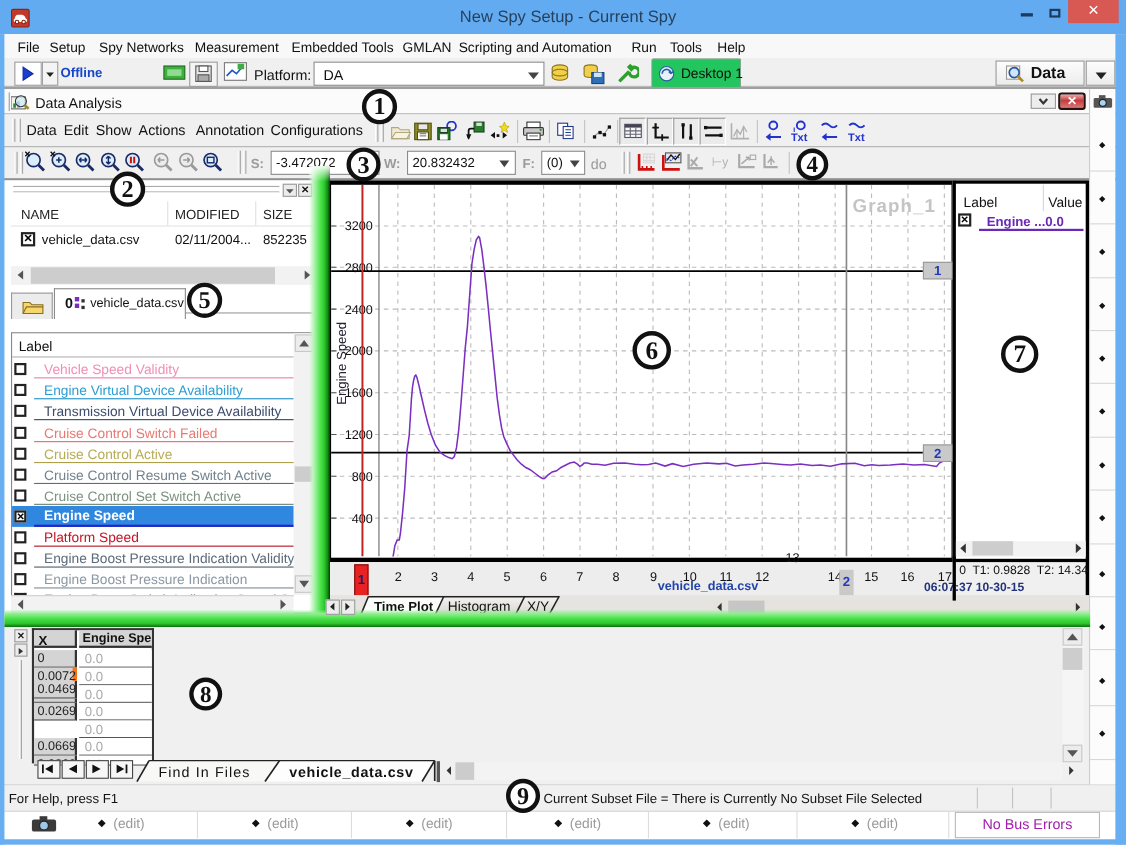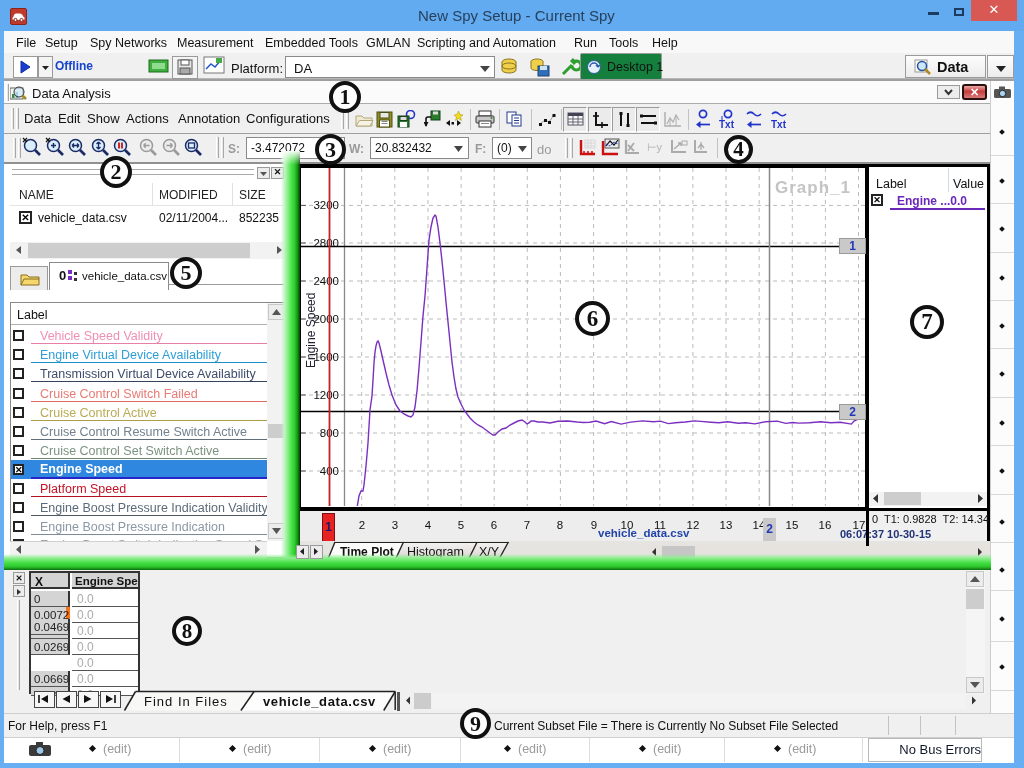--- a/index.html
+++ b/index.html
@@ -93,21 +93,21 @@
       <rect x="10" y="9" width="11" height="10" fill="#2f6fb8" stroke="#1c4273"></rect>
       <rect x="12" y="9" width="7" height="4" fill="#cfe2f4"></rect>
     </svg>
 </div>
 <div class="abs" style="left:559px;top:57px;width:22px;height:21px">
   <svg width="22" height="21">
       <path d="M4 17 L13 8 M13 8 a4.5 4.5 0 1 0 4 -4 l-2 2 -2 -2 2 -2" fill="none" stroke="#2e9e2e" stroke-width="3"></path>
     </svg>
 </div>
 
-<div class="abs" style="left:580px;top:53px;width:82px;height:26px;background:#15803d;border:1px solid #9a9a9a;border-bottom:none;border-radius:2px 2px 0 0">
+<div class="abs" style="left:592px;top:53px;width:82px;height:26px;background:#22c55e;border:1px solid #9a9a9a;border-bottom:none;border-radius:2px 2px 0 0">
   <svg class="abs" style="left:5px;top:5px" width="16" height="16">
       <circle cx="8" cy="8" r="6.5" fill="#e8f0fa" stroke="#2a5fa8"></circle>
       <path d="M4 8 a4 4 0 0 1 8 0 M12 8 l2 -2 M12 8 l-2 -2" stroke="#2a5fa8" fill="none" stroke-width="1.5"></path>
     </svg>
   <div class="abs" style="left:26px;top:6px;font-size:12.5px;color:#111;white-space:nowrap">Desktop 1</div>
 </div>
 
 <div class="btn3d" style="left:905px;top:55px;width:81px;height:23px;background:linear-gradient(#fdfdfd,#ececec)">
   <svg class="abs" style="left:8px;top:3px" width="18" height="17">
       <rect x="1" y="1" width="12" height="12" fill="#fffbe8" stroke="#999"></rect>
@@ -557,21 +557,21 @@
 <div class="abs" style="left:383px;top:519px;width:24px;text-align:center;font-size:11.5px;color:#111">3</div>
 <div class="abs" style="left:416px;top:519px;width:24px;text-align:center;font-size:11.5px;color:#111">4</div>
 <div class="abs" style="left:449px;top:519px;width:24px;text-align:center;font-size:11.5px;color:#111">5</div>
 <div class="abs" style="left:482px;top:519px;width:24px;text-align:center;font-size:11.5px;color:#111">6</div>
 <div class="abs" style="left:515px;top:519px;width:24px;text-align:center;font-size:11.5px;color:#111">7</div>
 <div class="abs" style="left:548px;top:519px;width:24px;text-align:center;font-size:11.5px;color:#111">8</div>
 <div class="abs" style="left:582px;top:519px;width:24px;text-align:center;font-size:11.5px;color:#111">9</div>
 <div class="abs" style="left:615px;top:519px;width:24px;text-align:center;font-size:11.5px;color:#111">10</div>
 <div class="abs" style="left:648px;top:519px;width:24px;text-align:center;font-size:11.5px;color:#111">11</div>
 <div class="abs" style="left:681px;top:519px;width:24px;text-align:center;font-size:11.5px;color:#111">12</div>
-<div class="abs" style="left:714px;top:519px;width:24px;text-align:center;font-size:11.5px;color:#111">13</div>
+<div class="abs" style="left:714px;top:502px;width:24px;font-size:11.5px;color:#111">13</div>
 <div class="abs" style="left:747px;top:519px;width:24px;text-align:center;font-size:11.5px;color:#111">14</div>
 <div class="abs" style="left:780px;top:519px;width:24px;text-align:center;font-size:11.5px;color:#111">15</div>
 <div class="abs" style="left:813px;top:519px;width:24px;text-align:center;font-size:11.5px;color:#111">16</div>
 <div class="abs" style="left:847px;top:519px;width:24px;text-align:center;font-size:11.5px;color:#111">17</div>
 </div>
 <div class="abs" style="left:322px;top:513px;width:13px;height:29px;background:#e62222;border:1px solid #7e0f0f;color:#1a1a66;font-weight:bold;font-size:12px;text-align:center;line-height:27px">1</div>
 <div class="abs" style="left:763px;top:518px;width:13px;height:24px;background:#c9c9c9;color:#2238b8;font-weight:bold;font-size:12px;text-align:center;line-height:22px">2</div>
 <div class="abs" style="left:598px;top:527px;font-size:11.5px;font-weight:bold;color:#2244aa">vehicle_data.csv</div>
 
 <div class="abs" style="left:840px;top:528px;font-size:11px;font-weight:bold;color:#223377;white-space:nowrap;z-index:1">06:07:37 10-30-15</div>
@@ -719,21 +719,21 @@
 <div class="abs" style="left:243px;top:742px;font-size:12.5px;color:#9a9a9a">(edit)</div>
 <div class="abs" style="left:370px;top:746px;width:5px;height:5px;background:#111;transform:rotate(45deg)"></div>
 <div class="abs" style="left:383px;top:742px;font-size:12.5px;color:#9a9a9a">(edit)</div>
 <div class="abs" style="left:505px;top:746px;width:5px;height:5px;background:#111;transform:rotate(45deg)"></div>
 <div class="abs" style="left:518px;top:742px;font-size:12.5px;color:#9a9a9a">(edit)</div>
 <div class="abs" style="left:640px;top:746px;width:5px;height:5px;background:#111;transform:rotate(45deg)"></div>
 <div class="abs" style="left:653px;top:742px;font-size:12.5px;color:#9a9a9a">(edit)</div>
 <div class="abs" style="left:775px;top:746px;width:5px;height:5px;background:#111;transform:rotate(45deg)"></div>
 <div class="abs" style="left:788px;top:742px;font-size:12.5px;color:#9a9a9a">(edit)</div>
 </div>
-<div class="abs" style="left:868px;top:738px;width:114px;height:24px;background:#fff;border:1px solid #b8b8b8;color:#0f172a;font-size:13px;text-align:right;line-height:22px">No Bus Errors</div>
+<div class="abs" style="left:868px;top:738px;width:132px;height:24px;background:#fff;border:1px solid #b8b8b8;color:#a21caf;font-size:13px;text-align:center;line-height:22px">No Bus Errors</div>
 
 <div class="abs" style="left:990px;top:81px;width:24px;height:632px;background:#fcfcfc;border-left:1px solid #cccccc"></div>
 <svg class="abs" style="left:994px;top:86px" width="18" height="13">
     <rect x="0" y="3" width="17" height="9" rx="1.5" fill="#555"></rect>
     <rect x="5" y="0.5" width="6" height="4" fill="#555"></rect>
     <circle cx="8.5" cy="7.5" r="3.2" fill="#aad4f0" stroke="#222"></circle>
   </svg>
 <div id="striprows">
 <div class="abs" style="left:991px;top:155px;width:23px;height:1px;background:#d8d8d8"></div>
 <div class="abs" style="left:991px;top:203px;width:23px;height:1px;background:#d8d8d8"></div>

